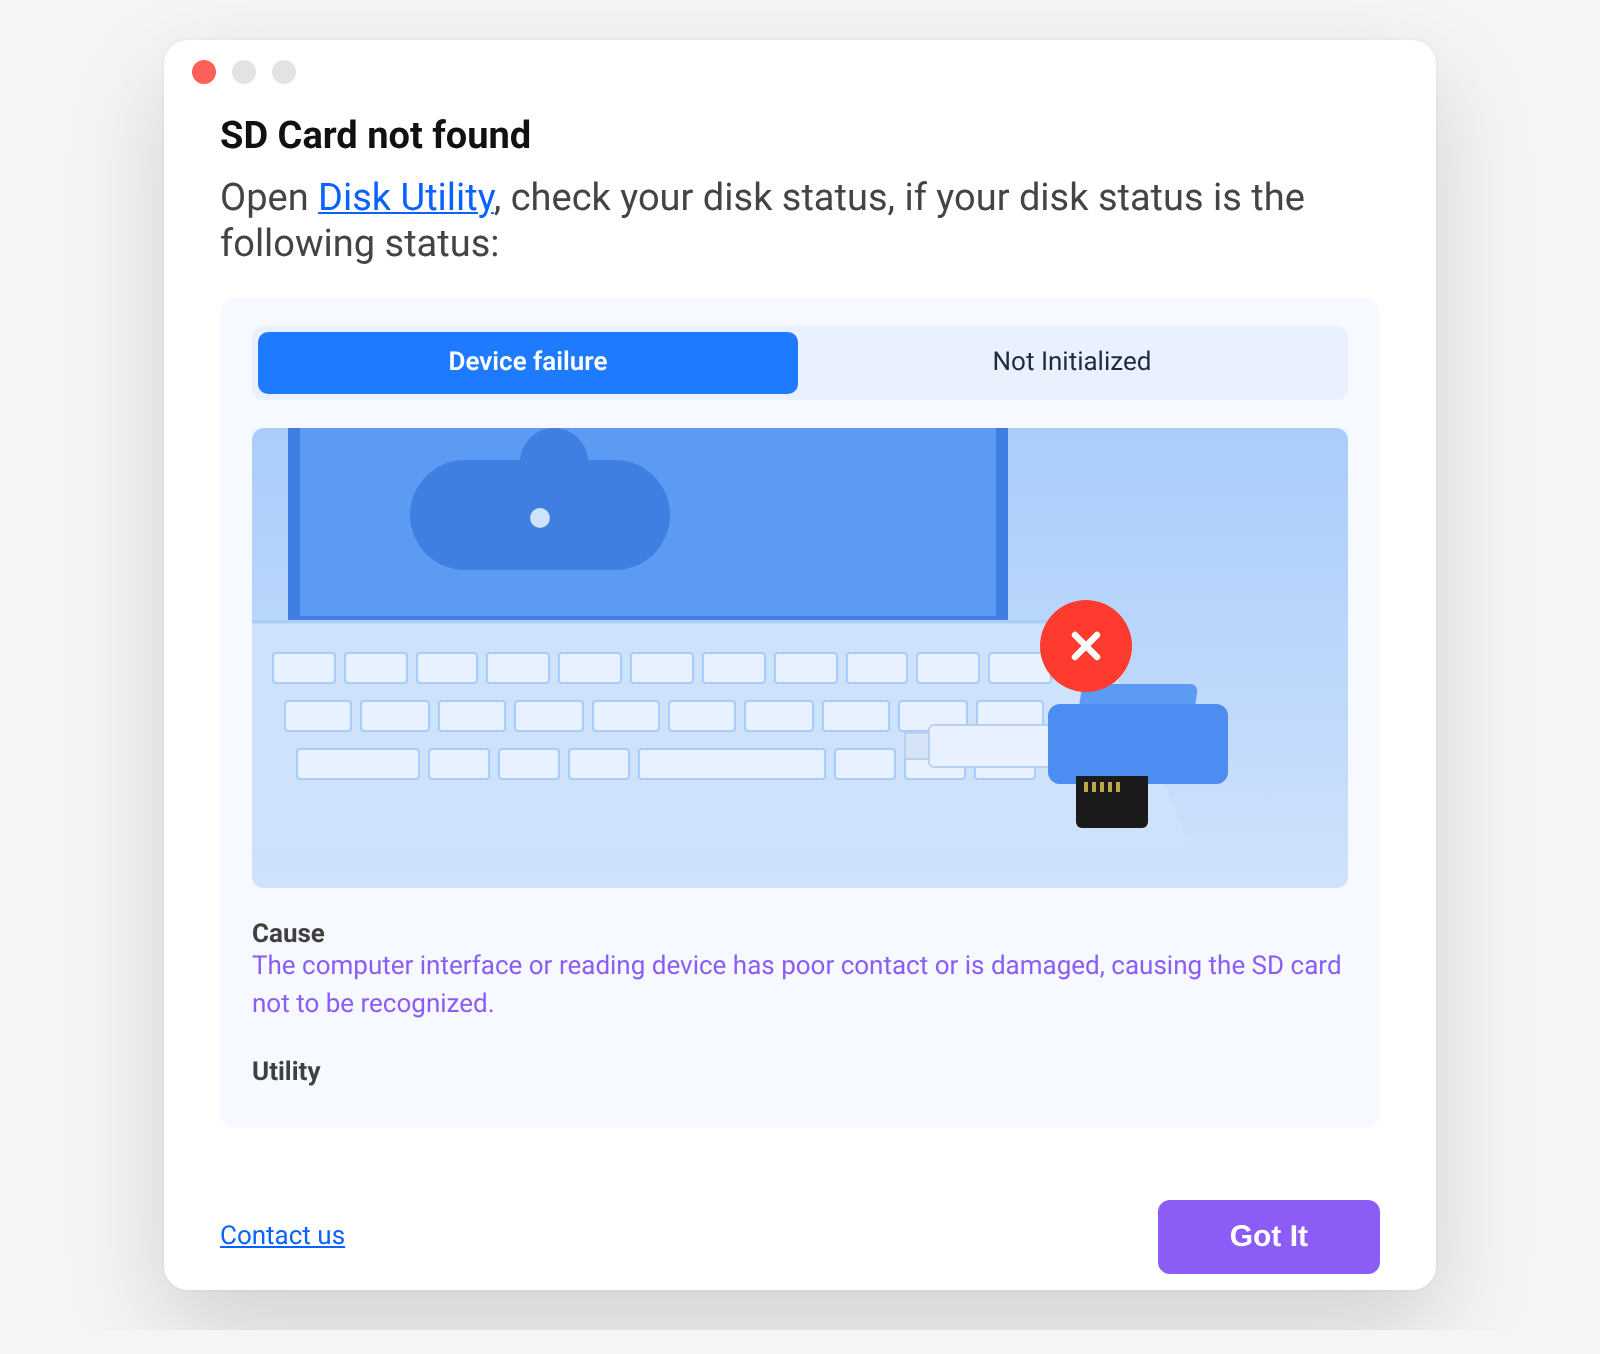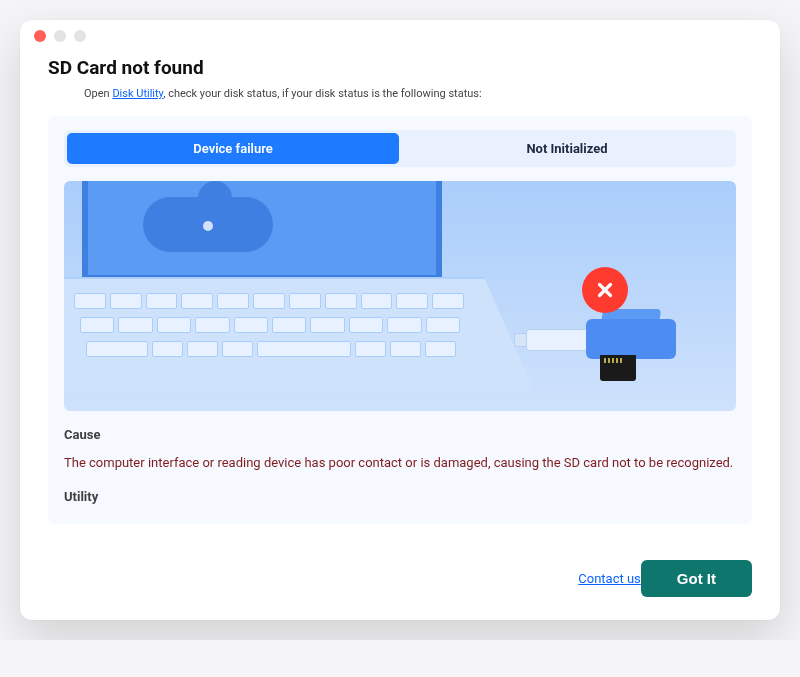--- a/index.html
+++ b/index.html
@@ -5,59 +5,59 @@
     * { box-sizing: border-box; margin: 0; padding: 0; }
     body {
       font-family: -apple-system, BlinkMacSystemFont, "Segoe UI", Roboto, Helvetica, Arial, sans-serif;
       background: #f5f5f7;
       padding: 20px;
       display: flex;
       align-items: flex-start;
       justify-content: center;
     }
     .window {
-      width: 760px;
+      width: 636px;
       background: #fff;
       border-radius: 12px;
       box-shadow: 0 20px 50px rgba(0,0,0,0.15), 0 0 0 1px rgba(0,0,0,0.02);
       overflow: hidden;
     }
     .titlebar {
       height: 32px;
       display: flex;
       align-items: center;
       padding: 0 14px;
       gap: 8px;
     }
     .traffic { width: 12px; height: 12px; border-radius: 50%; }
     .traffic.red { background: #ff5f57; }
     .traffic.dim { background: #e3e3e3; }
     .content { padding: 0 28px 18px 28px; }
     .title { font-size: 19px; font-weight: 700; color: #111; margin-top: 4px; }
-    .subtitle { font-size: 11px; color: #444; margin-top: 8px; margin-left: 36px; }
+    .subtitle { font-size: 19px; color: #444; margin-top: 8px; }
     .link { color: #0a63ff; text-decoration: underline; cursor: pointer; }
     .panel {
       background: #f6f9ff;
       border-radius: 8px;
       margin-top: 16px;
       padding: 14px 16px 20px 16px;
     }
     .tabs {
       display: flex;
       background: #eaf1fe;
       border-radius: 6px;
       padding: 3px;
       gap: 2px;
       align-items: flex-end;
     }
     .tab {
       flex: 1;
       text-align: center;
       font-size: 13px;
-      font-weight: 700;
+      font-weight: 400;
       color: #1f2a40;
       padding: 8px 0;
       border-radius: 5px;
       cursor: pointer;
     }
     .tab.active {
       background: #1e7bff;
       color: #fff;
       font-weight: 600;
     }
@@ -126,28 +126,28 @@
     .sd-card::before {
       content:""; position:absolute; top:3px; left:4px; width:20px; height:5px;
       background: repeating-linear-gradient(90deg,#bba94d 0 2px,#1a1a1a 2px 4px);
     }
     .error-badge {
       position: absolute; right: 108px; top: 86px; width: 46px; height: 46px;
       background: #ff3b30; border-radius: 50%; display:flex; align-items:center; justify-content:center;
     }
     .error-badge svg { width: 22px; height: 22px; }
     .section-h { font-size: 13px; font-weight: 700; color: #404040; margin-top: 16px; }
-    .section-p { font-size: 13px; color: #7f1d1d; margin-top: 12px; line-height: 1.45; }
+    .section-p { font-size: 13px; color: #8b5cf6; margin-top: 0; line-height: 1.45; }
     .footer {
-      display: flex; align-items: center; justify-content: flex-end;
-      padding: 18px 28px 23px 28px;
+      display: flex; align-items: center; justify-content: space-between;
+      padding: 18px 28px 8px 28px;
     }
     .contact { font-size: 13px; color: #0a63ff; text-decoration: underline; cursor: pointer; }
     .gotit {
-      background: #0f766e; color: #fff; border: none; border-radius: 6px;
+      background: #8b5cf6; color: #fff; border: none; border-radius: 6px;
       font-size: 15px; font-weight: 600; padding: 10px 36px; cursor: pointer;
     }
   </style>
 </head>
 <body>
 
 <div class="window">
   <div class="titlebar">
     <div class="traffic red"></div>
     <div class="traffic dim"></div>

